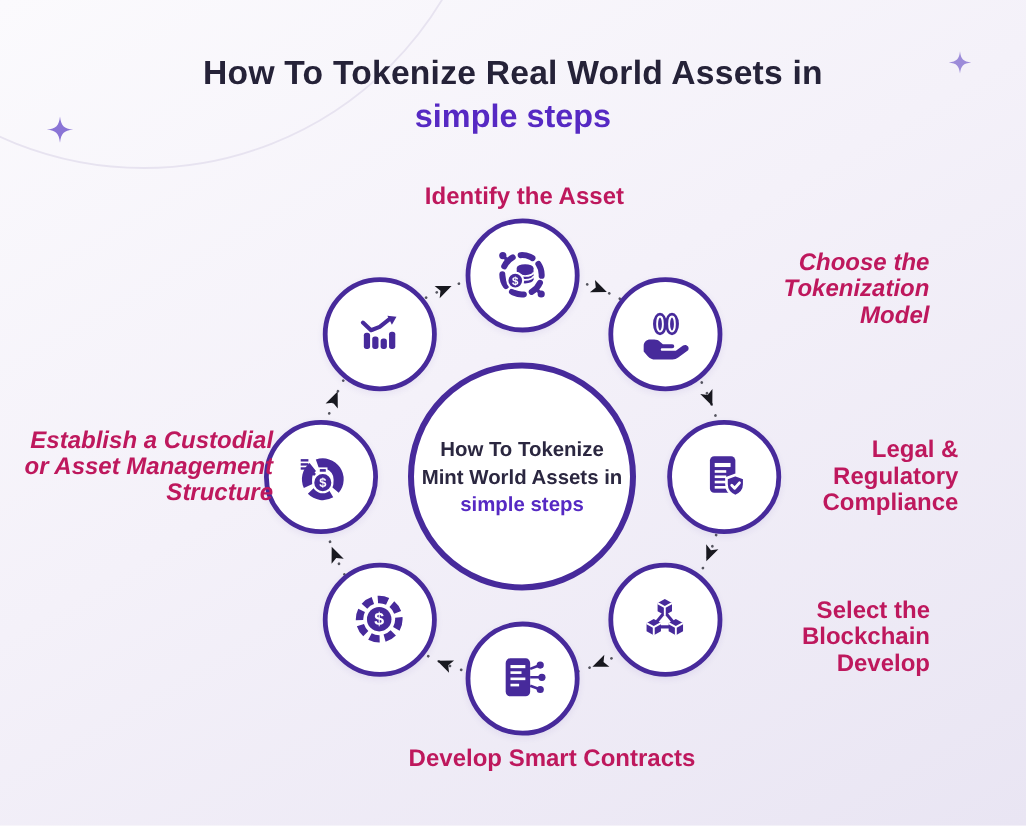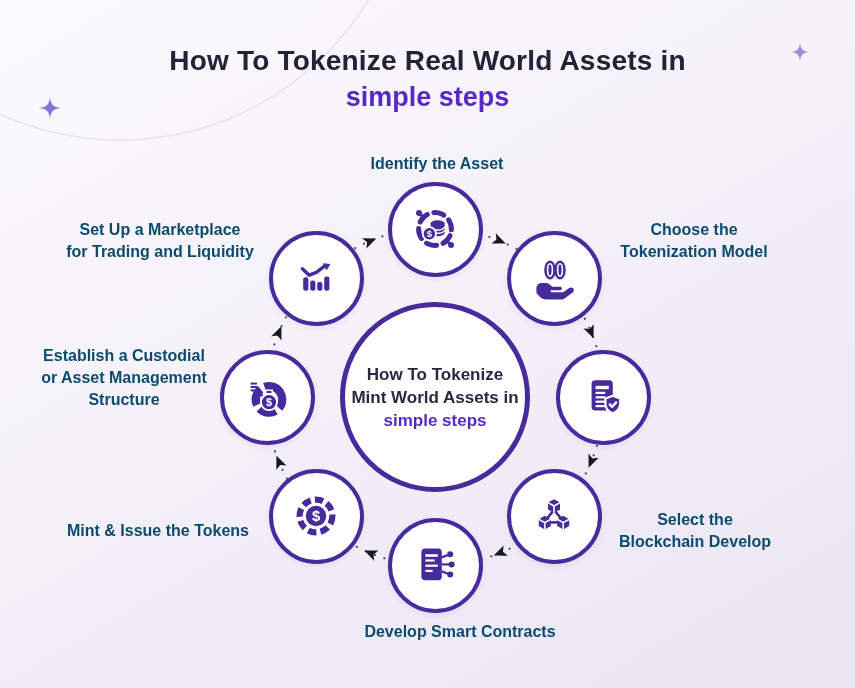--- a/index.html
+++ b/index.html
@@ -24,22 +24,22 @@
   .center-circle .cc3{font-size:17px;font-weight:700;color:#5629c3;line-height:23px;}
   .step{
     position:absolute;width:87px;height:87px;background:#ffffff;
     border:4px solid #472a9b;border-radius:50%;
     display:flex;align-items:center;justify-content:center;
     box-shadow:0 2px 6px rgba(70,40,155,0.08);
   }
   .step svg{width:48px;height:48px;}
   .lbl{
     position:absolute;transform:translate(-50%,-50%);
-    font-size:16px;font-weight:700;color:#0c4a6e;line-height:22px;
-    text-align:center;white-space:pre-line;
+    font-size:20px;font-weight:700;color:#be185d;line-height:22px;
+    text-align:right;white-space:pre-line;
   }
 </style>
 </head>
 <body>
 
 <div class="canvas">
 
   <svg class="layer" width="855" height="688">
     <circle cx="120" cy="-150" r="290" fill="none" stroke="#e7e3f0" stroke-width="1.5"></circle>
     <path d="M0 -11 C 0.9 -3.2 3.2 -0.9 11 0 C 3.2 0.9 0.9 3.2 0 11 C -0.9 3.2 -3.2 0.9 -11 0 C -3.2 -0.9 -0.9 -3.2 0 -11 Z" transform="translate(50,108)" fill="#8a74d6"></path>
@@ -175,25 +175,24 @@
       <rect x="5.6" y="11.6" width="2.6" height="6.8" rx="1.1" fill="#472a9b"></rect>
       <rect x="9.1" y="13.2" width="2.6" height="5.2" rx="1.1" fill="#472a9b"></rect>
       <rect x="12.6" y="14" width="2.6" height="4.4" rx="1.1" fill="#472a9b"></rect>
       <rect x="16.1" y="11.2" width="2.6" height="7.2" rx="1.1" fill="#472a9b"></rect>
       <polyline points="5.2,7.4 8.6,10.6 12.2,9.2 16.4,5.9" fill="none" stroke="#472a9b" stroke-width="1.7" stroke-linecap="round" stroke-linejoin="round"></polyline>
       <polygon points="15.4,4.6 19.2,5 17.3,8.3" fill="#472a9b"></polygon>
     </svg>
   </div>
 
   <div class="lbl" style="left:437px;top:164px;">Identify the Asset</div>
-  <div class="lbl" style="left:694px;top:241px;">Choose the
+  <div class="lbl" style="left:694px;top:241px;font-style:italic;">Choose the
 Tokenization Model</div>
+  <div class="lbl" style="left:742px;top:397px;">Legal &amp; Regulatory
+Compliance</div>
   <div class="lbl" style="left:695px;top:531px;">Select the
 Blockchain Develop</div>
   <div class="lbl" style="left:460px;top:632px;">Develop Smart Contracts</div>
-  <div class="lbl" style="left:158px;top:531px;">Mint &amp; Issue the Tokens</div>
-  <div class="lbl" style="left:124px;top:378px;">Establish a Custodial
+  <div class="lbl" style="left:124px;top:389px;font-style:italic;">Establish a Custodial
 or Asset Management
 Structure</div>
-  <div class="lbl" style="left:160px;top:241px;">Set Up a Marketplace
-for Trading and Liquidity</div>
 
 </div>
 
 </body></html>

